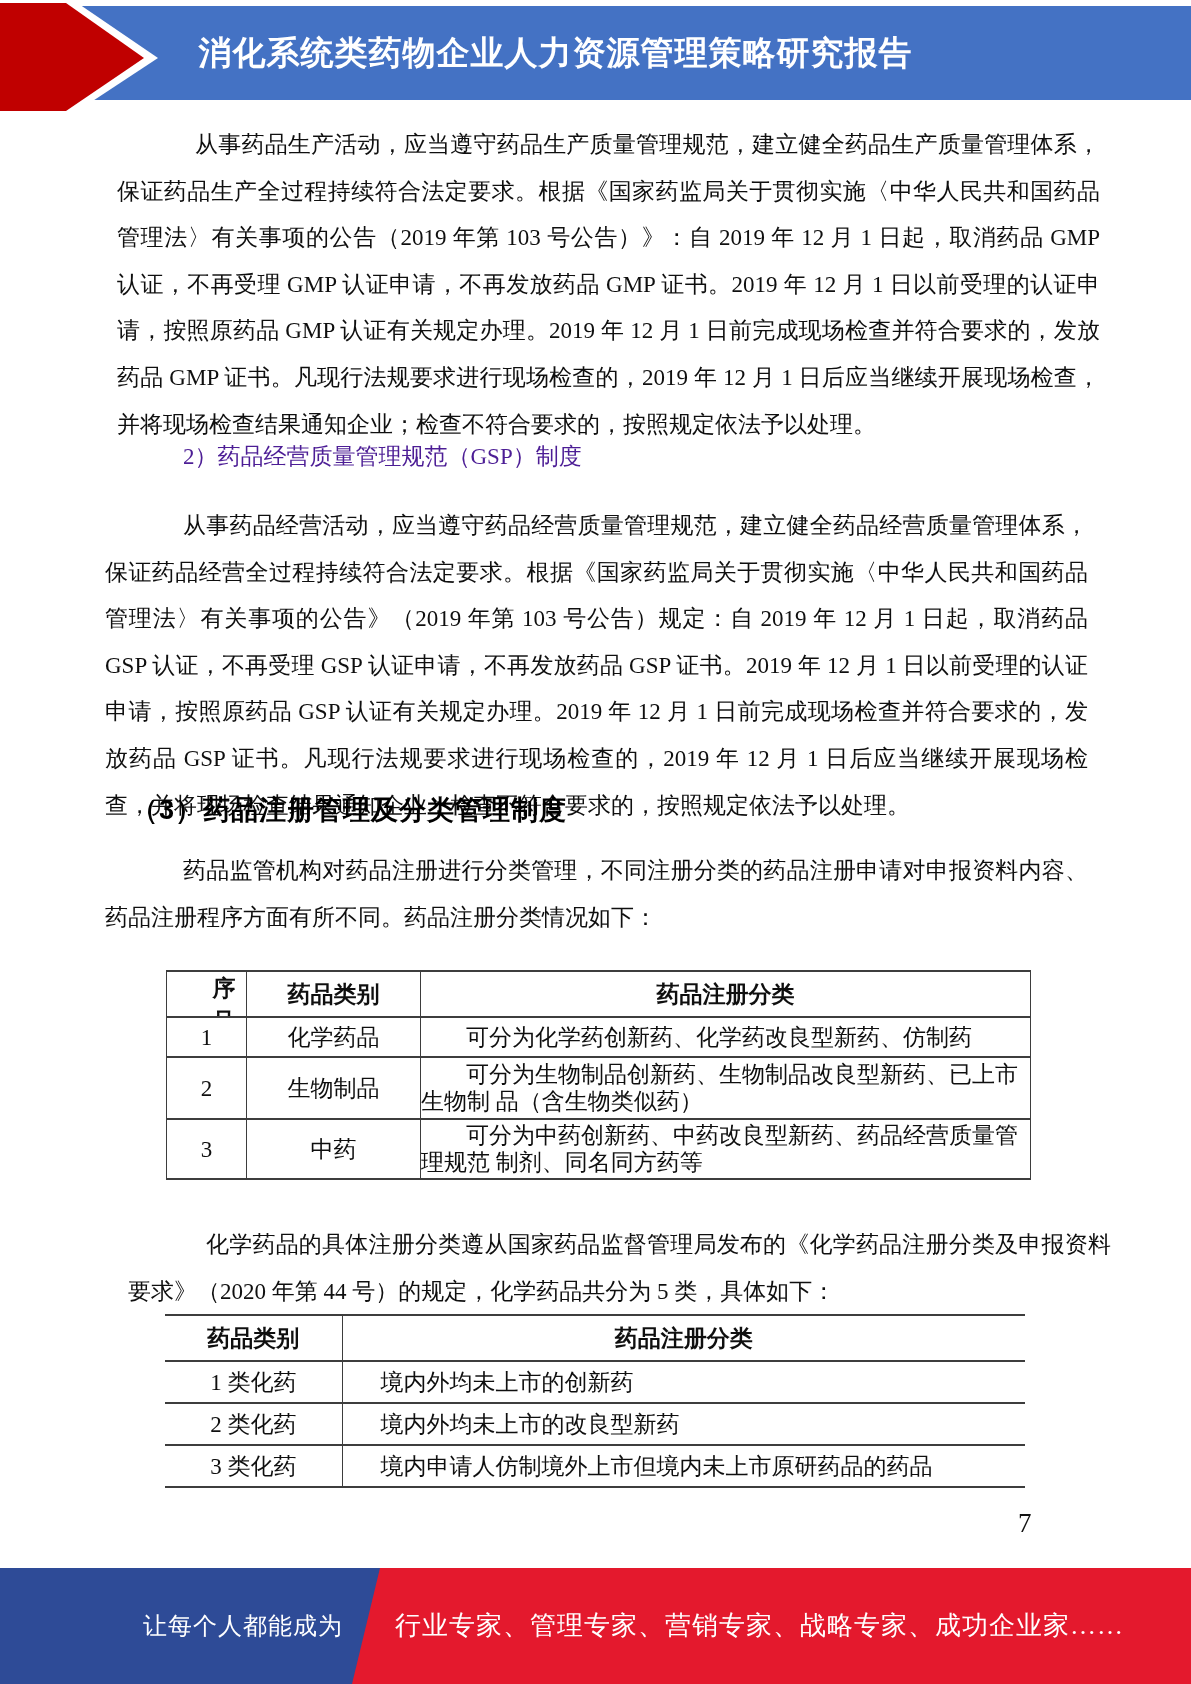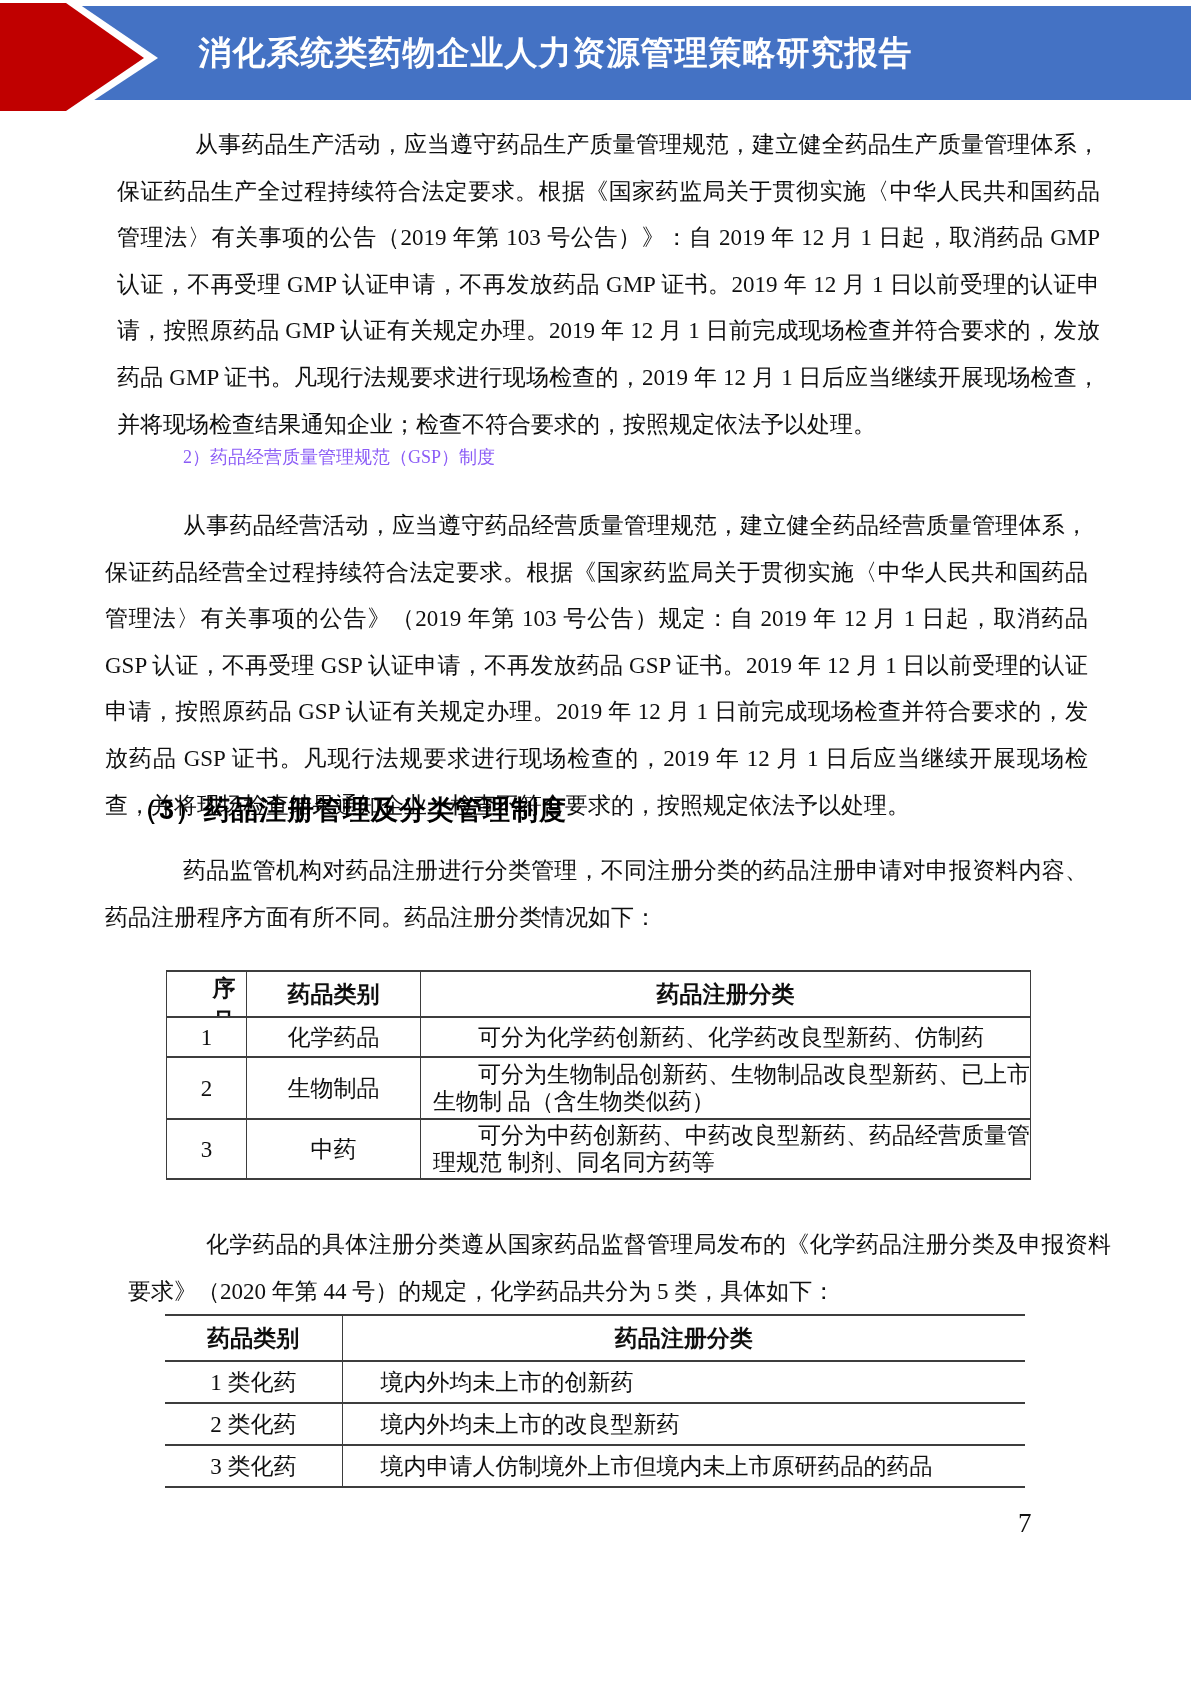--- a/index.html
+++ b/index.html
@@ -32,21 +32,21 @@
 
   
   .body-par {
     position: absolute; left: 105px; width: 983px;
     font-size: 23px; line-height: 46.6px;
     text-align: justify; text-indent: 78px;
     color: #0f0f0f;
   }
   .p1 { top: 122px; margin-left: 12px; }
   .sub-heading { position: absolute; left: 105px; top: 434px; width: 983px;
-    font-size: 18px; line-height: 46.6px; text-indent: 78px; color: #8b5cf6; }
+    font-size: 23px; line-height: 46.6px; text-indent: 78px; color: #4c1d95; }
   .p2 { top: 503px; }
   .heading3 {
     position: absolute; left: 131px; top: 790px;
     font-family: "Liberation Sans", "DejaVu Sans", sans-serif;
     font-weight: bold; font-size: 27px; line-height: 40px; color: #000;
     letter-spacing: 1px;
     text-align: right;
   }
   .p3 { top: 848px; }
   .p4 { top: 1222px; margin-left: 23px; }
@@ -54,21 +54,21 @@
   
   table { border-collapse: collapse; table-layout: fixed; }
   .tbl { position: absolute; font-size: 23px; color: #0f0f0f; }
   .tbl td, .tbl th { font-weight: normal; vertical-align: middle; line-height: 27px; }
 
   .tbl1 { left: 166px; top: 970px; width: 864px; }
   .tbl1 td, .tbl1 th { border: 1.5px solid #3d3d3d; }
   .tbl1 tr > * { border-top-width: 2px; border-bottom-width: 2px; }
   .tbl1 .colA { width: 80px;  text-align: center; }
   .tbl1 .colB { width: 174px; text-align: center; }
-  .tbl1 .colC { width: 610px; text-align: left; padding-left: 12px; text-indent: 45px; }
+  .tbl1 .colC { width: 610px; text-align: left; padding-left: 0; text-indent: 45px; }
   .tbl1 th { font-family: "Liberation Sans", "DejaVu Sans", sans-serif; font-weight: bold; }
   .tbl1 .hrow { height: 45px; }
   .tbl1 .r1 { height: 40px; }
   .tbl1 .r2 { height: 62px; }
   .tbl1 .r3 { height: 60px; }
   .seq-clip {
     height: 44px; overflow: hidden;
     width: 28px; margin-left: auto; margin-right: 8px;
     line-height: 33px; text-align: center; word-break: break-all;
   }
@@ -182,14 +182,19 @@
     </tr>
     <tr class="row">
       <td class="colA">3 类化药</td>
       <td class="colB">境内申请人仿制境外上市但境内未上市原研药品的药品</td>
     </tr>
   </tbody>
     </table>
 
   <div class="page-number">7</div>
 
+  <div class="footer">
+    <div class="footer-blue"></div>
+    <div class="footer-left">让每个人都能成为</div>
+    <div class="footer-right">行业专家、管理专家、营销专家、战略专家、成功企业家……</div>
+  </div>
 
 </div>
 
 </body></html>

